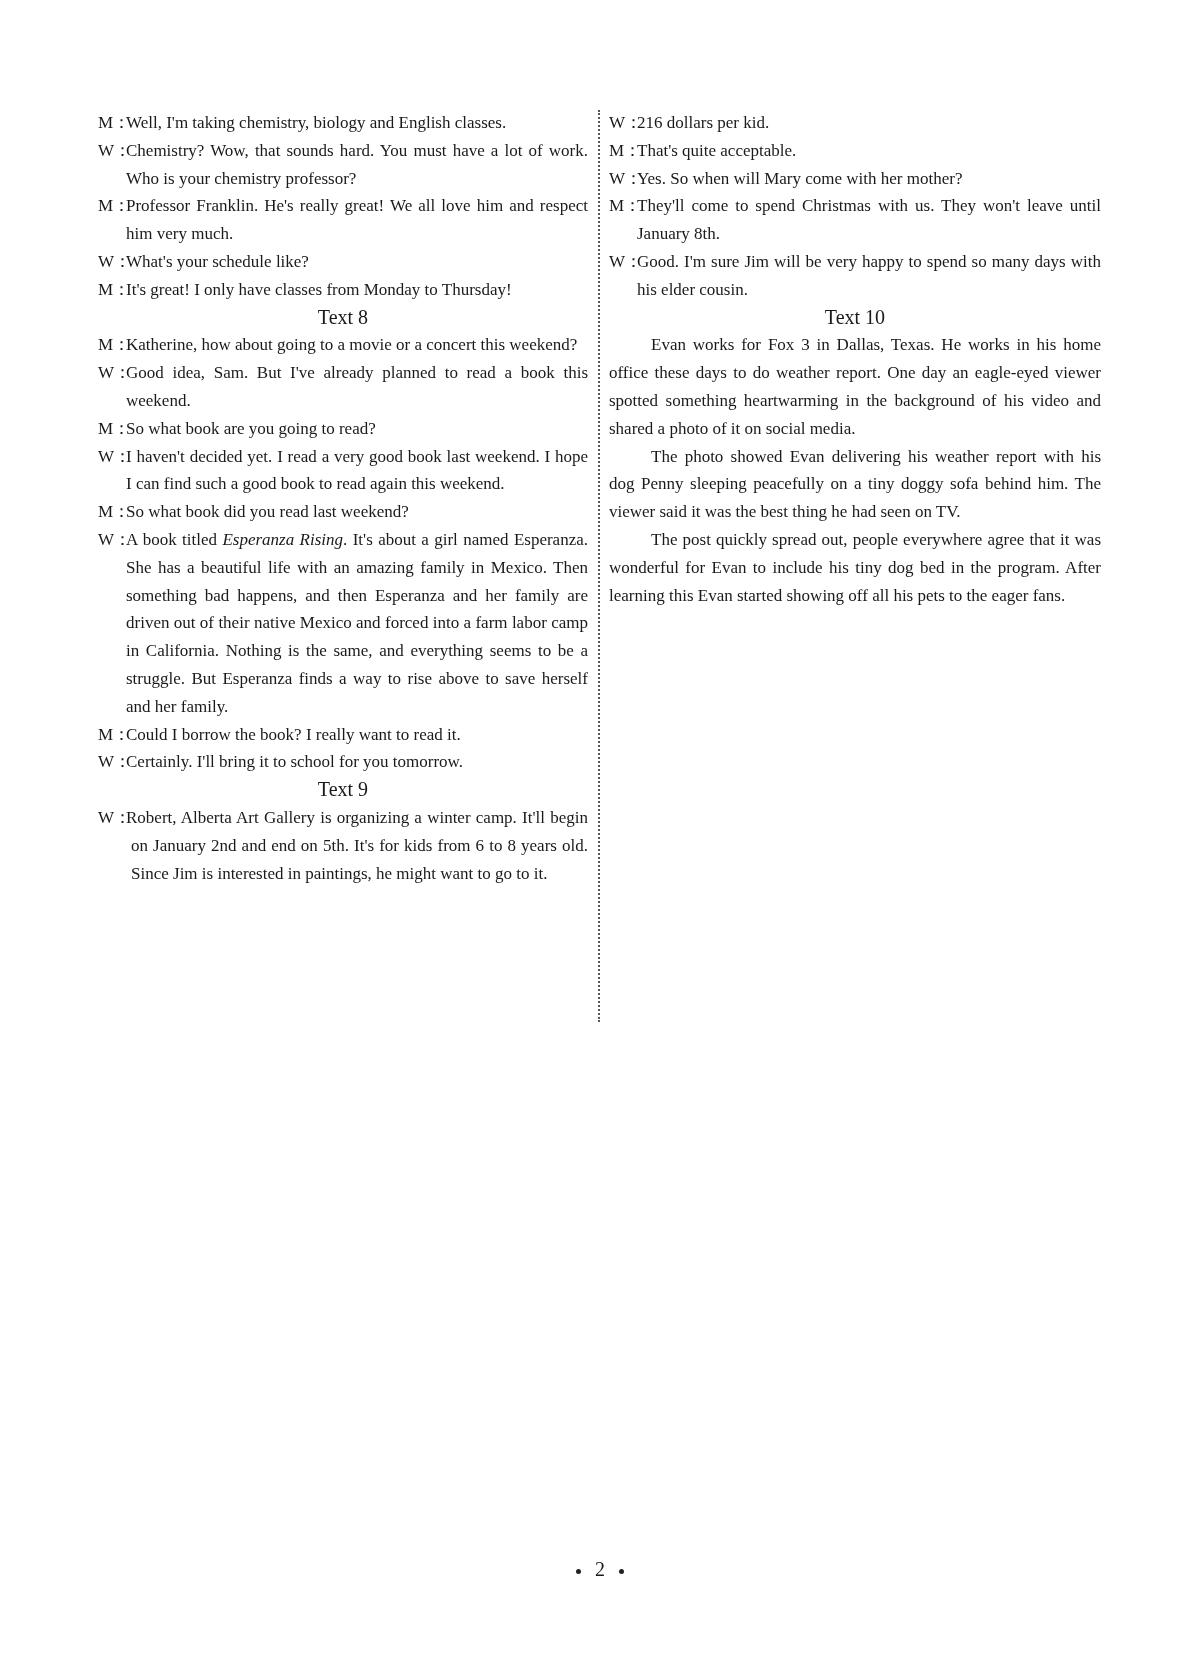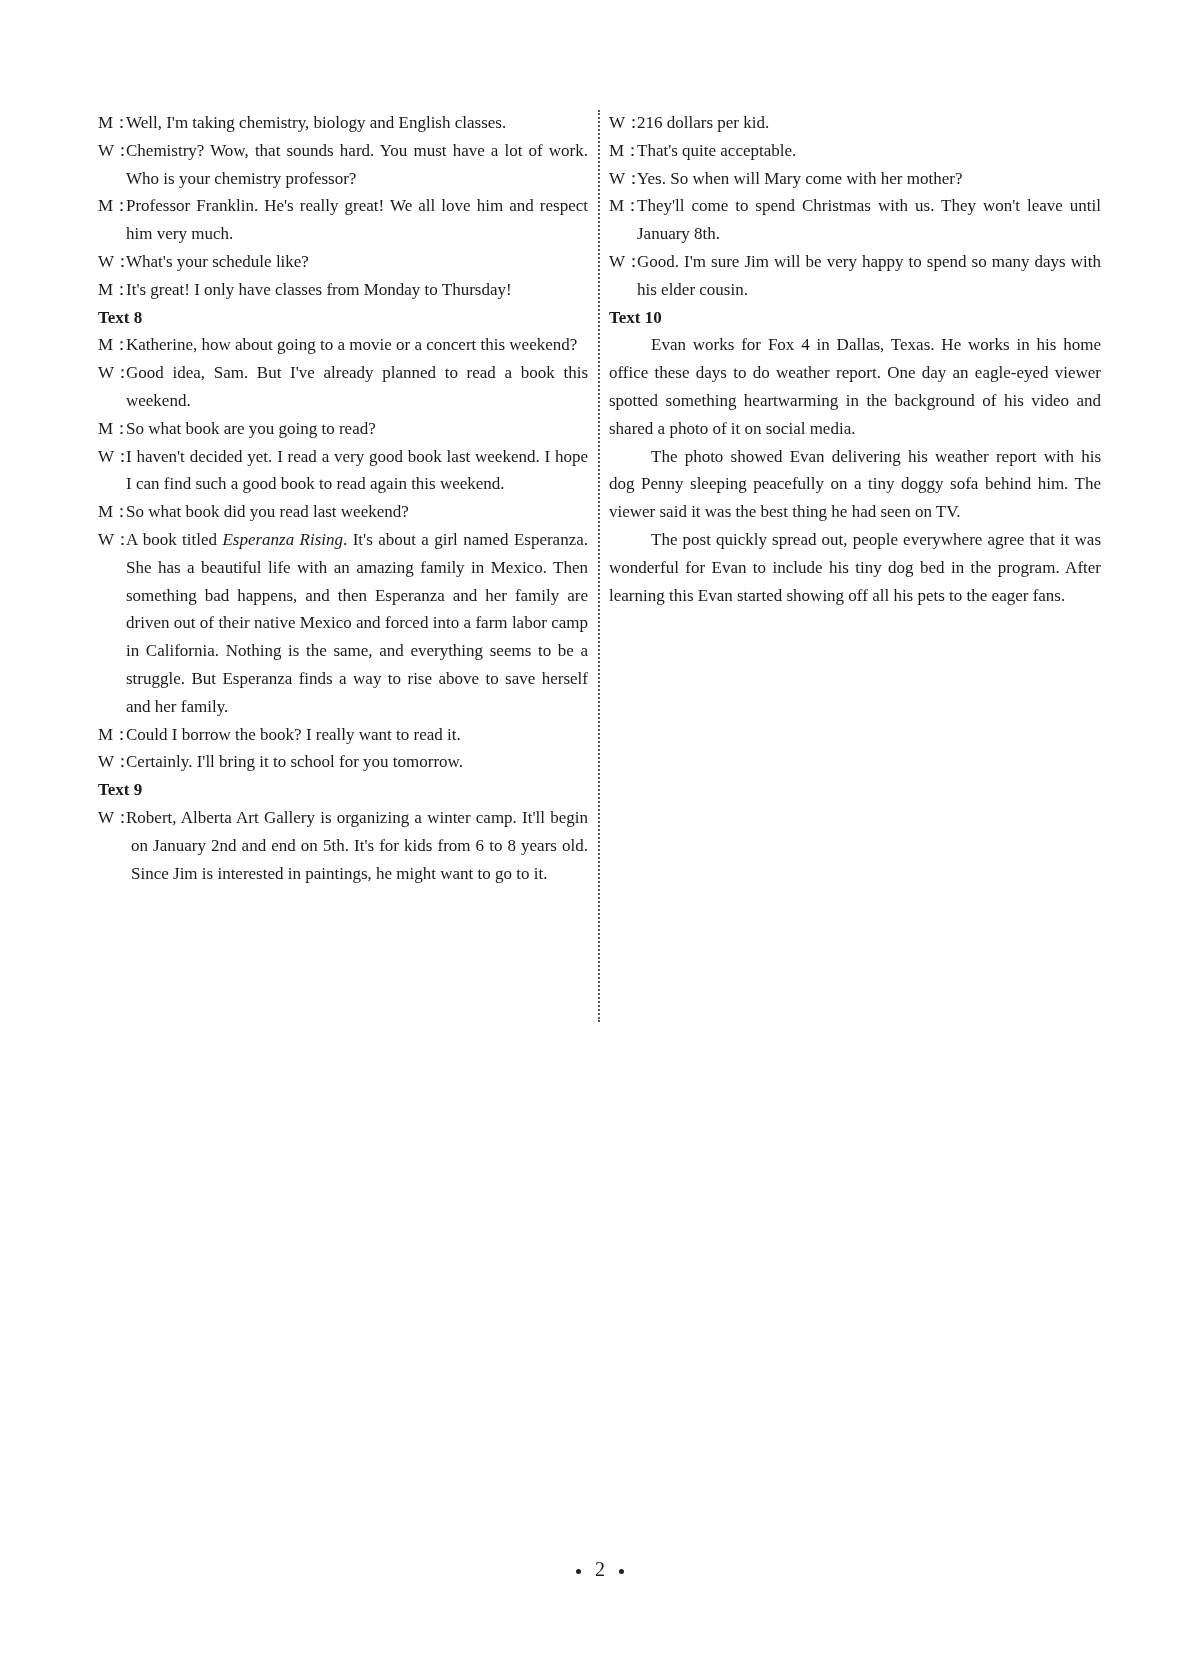--- a/index.html
+++ b/index.html
@@ -7,21 +7,21 @@
          font-family: "Liberation Serif", "DejaVu Serif", serif; color: #1a1a1a; }
   .page { position: absolute; left: 0; top: 0; width: 1200px; height: 1671px; padding-left: 35px; }
   .col { position: absolute; top: 109px; font-size: 17px; line-height: 27.8px; }
   .col-left { left: 98px; width: 490px; }
   .col-right { left: 609px; width: 492px; }
   .divider { position: absolute; left: 598px; top: 110px; height: 912px;
              border-left: 2px dotted #555; }
   .line { position: relative; padding-left: 28px; text-indent: -28px; text-align: justify; }
   .line.wide { padding-left: 33px; text-indent: -33px; }
   .speaker { display: inline-block; width: 28px; text-indent: 0; }
-  .heading { font-weight: bold; font-size: 17px; }
+  .heading { font-weight: normal; font-size: 20px; text-align: center; }
   .para { text-indent: 42px; text-align: justify; }
   em { font-style: italic; }
   .page-num { position: absolute; top: 1558px; left: 0; width: 1200px; text-align: center;
               font-size: 20px; }
   .dot { display: inline-block; width: 5px; height: 5px; border-radius: 50%; background: #222;
          vertical-align: middle; margin: 0 14px; }
 </style>
 </head>
 <body>
 
@@ -51,21 +51,21 @@
   <div class="divider"></div>
 
   <div class="col col-right">
     <div class="line"><span class="speaker">W：</span><span>216 dollars per kid.</span></div>
     <div class="line"><span class="speaker">M：</span><span>That's quite acceptable.</span></div>
     <div class="line"><span class="speaker">W：</span><span>Yes. So when will Mary come with her mother?</span></div>
     <div class="line"><span class="speaker">M：</span><span>They'll come to spend Christmas with us. They won't leave until January 8th.</span></div>
     <div class="line"><span class="speaker">W：</span><span>Good. I'm sure Jim will be very happy to spend so many days with his elder cousin.</span></div>
 
     <div class="heading">Text 10</div>
-    <div class="para">Evan works for Fox 4 in Dallas, Texas. He works in his home office these days to do weather report. One day an eagle-eyed viewer spotted something heartwarming in the background of his video and shared a photo of it on social media.</div>
+    <div class="para">Evan works for Fox 3 in Dallas, Texas. He works in his home office these days to do weather report. One day an eagle-eyed viewer spotted something heartwarming in the background of his video and shared a photo of it on social media.</div>
     <div class="para">The photo showed Evan delivering his weather report with his dog Penny sleeping peacefully on a tiny doggy sofa behind him. The viewer said it was the best thing he had seen on TV.</div>
     <div class="para">The post quickly spread out, people everywhere agree that it was wonderful for Evan to include his tiny dog bed in the program. After learning this Evan started showing off all his pets to the eager fans.</div>
   </div>
 
   <div class="page-num">
     <span class="dot"></span><span>2</span><span class="dot"></span>
   </div>
 </div>
 
 </body></html>

